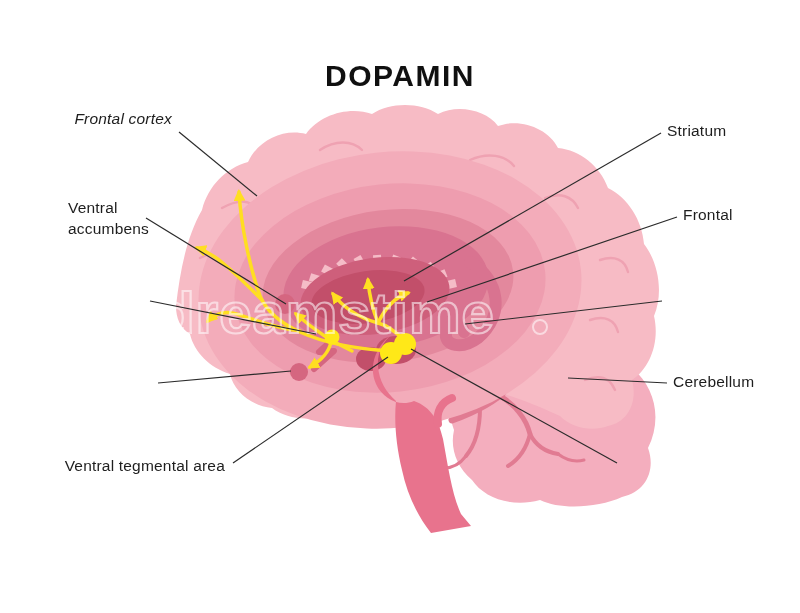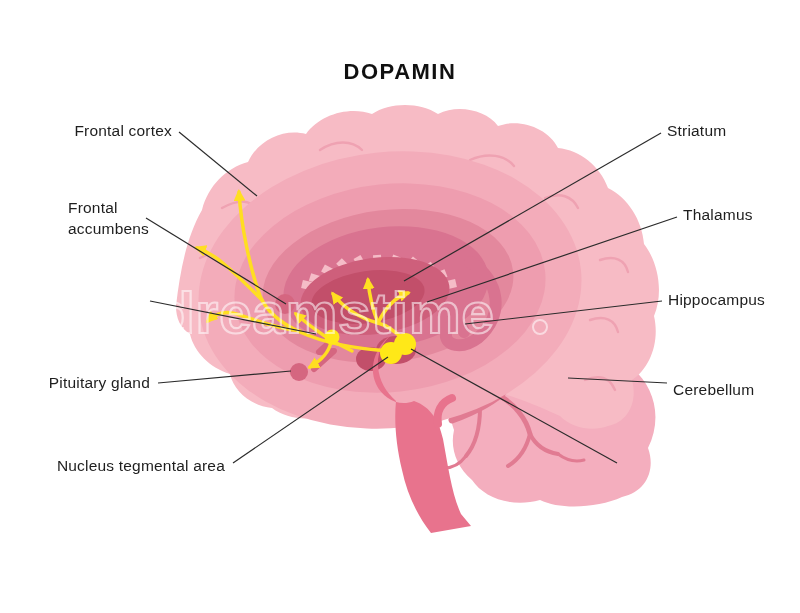--- a/index.html
+++ b/index.html
@@ -3,36 +3,36 @@
 <meta charset="utf-8">
 <style>
   html,body{margin:0;padding:0;background:#ffffff;}
   .stage{
     position:relative;width:800px;height:613px;background:#ffffff;
     font-family:"Liberation Sans",sans-serif;overflow:hidden;
   }
   .art{position:absolute;left:0;top:0;}
   .title{
     position:absolute;left:0;right:0;top:59px;text-align:center;
-    font-size:22px;font-weight:700;letter-spacing:1.5px;color:#101010;
+    font-size:30px;font-weight:700;letter-spacing:1.5px;color:#101010;
   }
   .label{
     position:absolute;font-size:15.5px;line-height:21px;color:#1e1e1e;
     letter-spacing:.2px;white-space:nowrap;text-align:center;
   }
   .label.wrap{white-space:normal;width:112px;}
-  .lab-frontal{right:628px;top:120px;text-align:right;}
+  .lab-frontal{right:628px;top:108px;text-align:right;font-style:italic;}
   .lab-nacc{left:68px;top:197px;text-align:left;}
   .lab-hypo{right:657px;top:289px;text-align:right;}
   .lab-pit{right:650px;top:372px;text-align:right;}
   .lab-vta{right:575px;top:455px;text-align:right;}
   .lab-str{left:667px;top:120px;}
   .lab-tha{left:683px;top:204px;}
   .lab-hip{left:668px;top:289px;}
-  .lab-cer{left:673px;top:371px;margin-top:8px;}
+  .lab-cer{left:673px;top:371px;}
   .lab-sn{left:622px;top:456px;}
 </style>
 </head>
 <body>
 
 <div class="stage">
 
   <svg class="art" width="800" height="613" viewBox="0 0 800 613">
     <defs>
       <marker id="ah" viewBox="0 0 10 10" refX="7.5" refY="5" markerWidth="3.4" markerHeight="3.4" orient="auto-start-reverse">
@@ -174,20 +174,18 @@
       <line x1="677" y1="217" x2="427" y2="302"></line>
       <line x1="662" y1="301" x2="465" y2="324"></line>
       <line x1="667" y1="383" x2="568" y2="378"></line>
       <line x1="617" y1="463" x2="411" y2="349"></line>
     </g>
   </svg>
 
   <div class="title">DOPAMIN</div>
 
   <div class="label lab-frontal">Frontal cortex</div>
-  <div class="label wrap lab-nacc">Frontal accumbens</div>
-  <div class="label lab-pit">Pituitary gland</div>
-  <div class="label lab-vta">Nucleus tegmental area</div>
+  <div class="label wrap lab-nacc">Ventral accumbens</div>
+  <div class="label lab-vta">Ventral tegmental area</div>
   <div class="label lab-str">Striatum</div>
-  <div class="label lab-tha">Thalamus</div>
-  <div class="label lab-hip">Hippocampus</div>
+  <div class="label lab-tha">Frontal</div>
   <div class="label lab-cer">Cerebellum</div>
 </div>
 
 </body></html>

